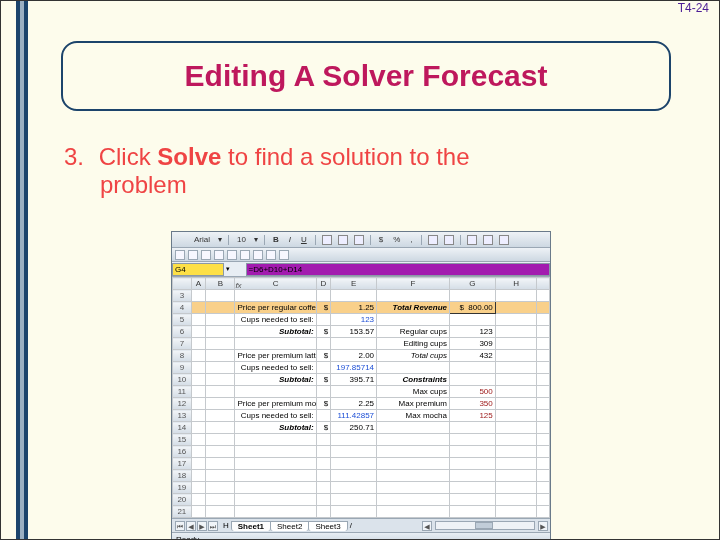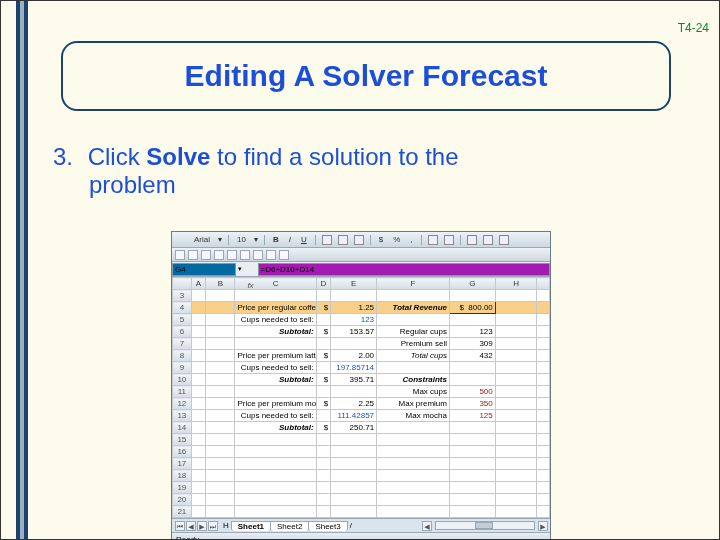--- a/index.html
+++ b/index.html
@@ -5,43 +5,43 @@
   * { box-sizing: border-box; margin: 0; padding: 0; }
   body {
     width: 720px; height: 540px;
     background: #fdfcec;
     font-family: Arial, sans-serif;
     position: relative;
     border: 1px solid #333;
     overflow: hidden;
   }
   .slide-tag {
-    position: absolute; top: 20px; right: 10px;
-    font: 12px Arial; color: #15803d;
+    position: absolute; top: 0; right: 10px;
+    font: 12px Arial; color: #4c1d95;
   }
   .left-stripes {
     position: absolute; left: 15px; top: 0; bottom: 0; width: 12px;
     display: flex;
   }
   .left-stripes .s1 { width: 4px; background: #1c446b; }
   .left-stripes .s2 { width: 4px; background: #9bb0c2; }
   .left-stripes .s3 { width: 4px; background: #1c446b; }
   .title-box {
     position: absolute; left: 60px; top: 40px;
     width: 610px; height: 70px;
     border: 2.5px solid #1c446b;
     border-radius: 16px;
     background: #fdfcec;
     display: flex; align-items: center; justify-content: center;
-    font: bold 30px Arial; color: #1d4ed8;
+    font: bold 30px Arial; color: #be185d;
   }
   .body-text {
-    position: absolute; left: 52px; top: 142px;
+    position: absolute; left: 63px; top: 142px;
     width: 600px;
-    font: 24px Arial; color: #1d4ed8;
+    font: 24px Arial; color: #ef4444;
   }
   .body-text .num { display: inline-block; width: 28px; }
   .body-text .line2 { padding-left: 36px; }
   .body-text b { font-weight: bold; }
 
   .excel {
     position: absolute; left: 170px; top: 230px;
     width: 380px;
     background: #d6e2ec;
     border: 1px solid #6a7a8a;
@@ -62,21 +62,21 @@
   .excel-toolbar2 {
     height: 14px; background: linear-gradient(#eef2f6,#cdd8e2);
     border-bottom: 1px solid #9aa7b4;
     display:flex; align-items:center; gap:3px; padding:0 3px;
   }
   .tb-mini { width:10px; height:10px; background:#f7f7ff; border:1px solid #9aa7b4; }
   .fx-row {
     height: 15px; display:flex; align-items:center;
     background:#e8eef4; border-bottom:1px solid #9aa7b4;
   }
-  .namebox { width:64px; height:13px; background:#0369a1; border:1px solid #8a98a6; font-size:8px; padding:0 2px; display:flex; align-items:center; }
+  .namebox { width:52px; height:13px; background:#fde047; border:1px solid #8a98a6; font-size:8px; padding:0 2px; display:flex; align-items:center; }
   .fx { width:14px; text-align:center; font-style:italic; font-size:8px; color:#555;margin-top:32px;}
   .formula { flex:1; height:13px; background:#a21caf; border:1px solid #8a98a6; font-size:8px; padding:0 2px; display:flex; align-items:center;}
 
   .grid { background:#fff; }
   .grid table { border-collapse: collapse; width:100%; table-layout: fixed; }
   .grid th, .grid td {
     border: 1px solid #c5c9cd;
     height: 12px; font-size: 8px;
     padding: 0 2px;
     white-space: nowrap; overflow: hidden;
@@ -263,21 +263,21 @@
             <td></td>
             <td></td>
       </tr>
       <tr>
         <td class="rh">7</td>
             <td></td>
             <td></td>
             <td></td>
             <td></td>
             <td></td>
-        <td class="r">Premium sell</td>
+        <td class="r">Editing cups</td>
         <td class="r">309</td>
             <td></td>
             <td></td>
       </tr>
       <tr>
         <td class="rh">8</td>
             <td></td>
             <td></td>
         <td class="r">Price per premium latte:</td>
         <td class="r">$</td>

